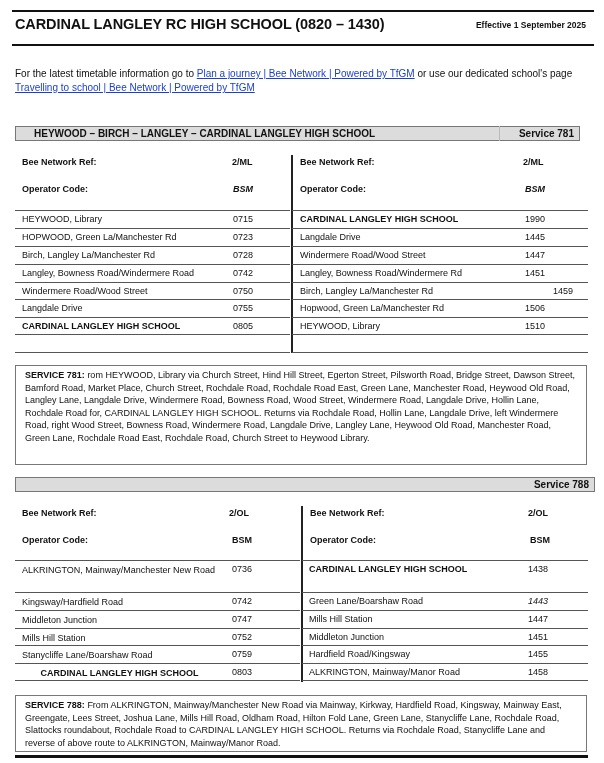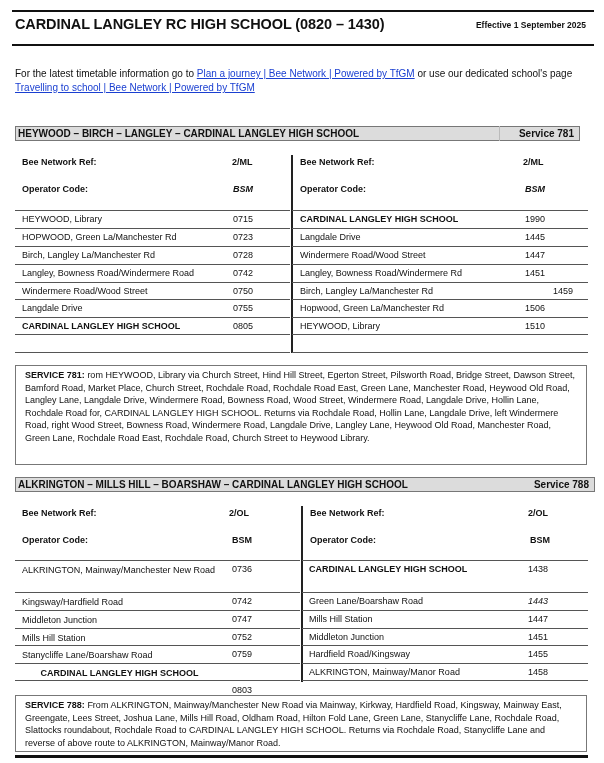--- a/index.html
+++ b/index.html
@@ -7,21 +7,21 @@
          font-family:"Liberation Sans", sans-serif; color:#111; font-size:10px; }
   .abs { position:absolute; }
   .rule { position:absolute; left:12px; width:582px; background:#111; }
   .title { left:15px; top:16px; font-size:14.5px; font-weight:bold; letter-spacing:-0.1px; }
   .effective { right:18px; top:20px; font-size:8.5px; font-weight:bold; }
   .intro { left:15px; top:67px; width:575px; font-size:10px; line-height:14px; }
   .intro a { color:#1a3fd1; text-decoration:underline; }
   .notice { left:15px; top:113px; font-size:10px;margin-top:17px; }
   .route-bar { position:absolute; left:15px; width:565px; height:15px; background:#dcdcdc;
                border:1px solid #777; box-sizing:border-box; font-weight:bold; font-size:10px;
-               line-height:13px; padding-left:2px; }
+               line-height:13px; padding-left:18px; }
   .route-bar .svc { position:absolute; right:0; top:-1px; height:15px; width:80px;
                     border-left:1px solid #bbb; text-align:right; padding-right:5px; box-sizing:border-box; line-height:15px; }
   .route-bar.nob .svc { border-left:none; }
   .meta-label { position:absolute; font-weight:bold; font-size:9px; }
   .meta-val { position:absolute; font-weight:bold; font-size:9px; }
   .italic { font-style:italic; }
   .vline { position:absolute; width:2px; background:#222; }
   .tbl-line { position:absolute; height:1px; background:#555; }
   .stop { position:absolute; font-size:9px; white-space:nowrap; }
   .time { position:absolute; font-size:9px; }
@@ -135,21 +135,20 @@
     </div>
     <div class="tbl-line" style="left: 292px; width: 296px; top: 334px;"></div>
     <div class="tbl-line" style="left: 292px; width: 296px; top: 352px;"></div>
   </div>
 
 <div class="desc" style="left:15px;top:365px;width:572px;height:100px;">
   <b>SERVICE 781:</b><span> rom HEYWOOD, Library via Church Street, Hind Hill Street, Egerton Street, Pilsworth Road, Bridge Street, Dawson Street, Bamford Road, Market Place, Church Street, Rochdale Road, Rochdale Road East, Green Lane, Manchester Road, Heywood Old Road, Langley Lane, Langdale Drive, Windermere Road, Bowness Road, Wood Street, Windermere Road, Langdale Drive, Hollin Lane, Rochdale Road for, CARDINAL LANGLEY HIGH SCHOOL.  Returns via Rochdale Road, Hollin Lane, Langdale Drive, left Windermere Road, right Wood Street, Bowness Road, Windermere Road, Langdale Drive, Langley Lane, Heywood Old Road, Manchester Road, Green Lane, Rochdale Road East, Rochdale Road, Church Street to Heywood Library.</span>
 </div>
 
 <div class="route-bar nob" style="top:477px;width:580px;">
-  <span>ALKRINGTON – MILLS HILL – BOARSHAW – CARDINAL LANGLEY HIGH SCHOOL</span>
   <span class="svc">Service 788</span>
 </div>
 
 <div class="meta-label" style="left:22px;top:508px;">Bee Network Ref:</div>
 <div class="meta-val" style="left:229px;top:508px;">2/OL</div>
 <div class="meta-label" style="left:22px;top:535px;">Operator Code:</div>
 <div class="meta-val" style="left:232px;top:535px;">BSM</div>
 
 <div class="meta-label" style="left:310px;top:508px;">Bee Network Ref:</div>
 <div class="meta-val" style="left:528px;top:508px;">2/OL</div>
@@ -180,21 +179,21 @@
       <div class="time" style="left: 232px; top: 632px;">0752</div>
     </div>
     <div class="tbl-line" style="left: 15px; width: 285px; top: 645px;"></div>
     <div>
       <div class="stop" style="left: 22px; top: 649px; white-space: normal; width: 195px; line-height: 12px;">Stanycliffe Lane/Boarshaw Road</div>
       <div class="time" style="left: 232px; top: 649px;">0759</div>
     </div>
     <div class="tbl-line" style="left: 15px; width: 285px; top: 663px;"></div>
     <div>
       <div class="stop bold" style="left: 22px; top: 667px; white-space: normal; width: 195px; line-height: 12px;">CARDINAL LANGLEY HIGH SCHOOL</div>
-      <div class="time" style="left: 232px; top: 667px; margin-top: 18px;">0803</div>
+      <div class="time" style="left: 232px; top: 667px;">0803</div>
     </div>
     <div class="tbl-line" style="left: 15px; width: 285px; top: 680px;"></div>
     <div class="tbl-line" style="left: 302px; width: 286px; top: 560px;"></div>
     <div>
       <div class="stop bold" style="left: 309px; top: 564px;">CARDINAL LANGLEY HIGH SCHOOL</div>
       <div class="time" style="left: 528px; top: 564px;">1438</div>
     </div>
     <div class="tbl-line" style="left: 302px; width: 286px; top: 592px;"></div>
     <div>
       <div class="stop" style="left: 309px; top: 596px;">Green Lane/Boarshaw Road</div>

